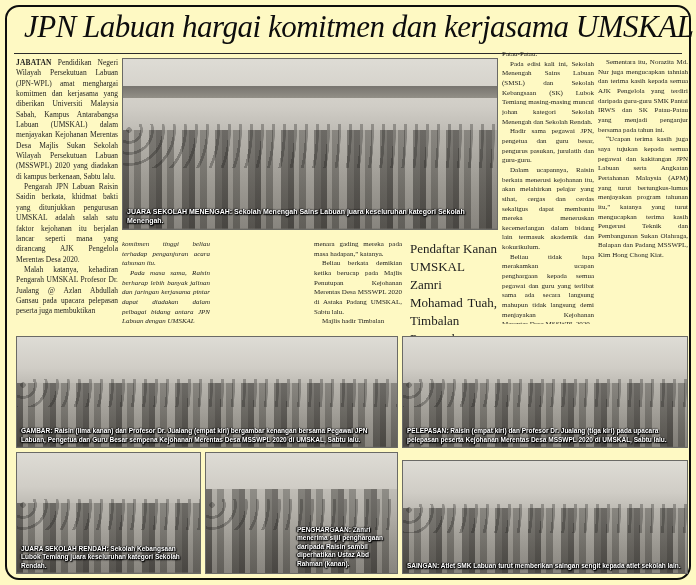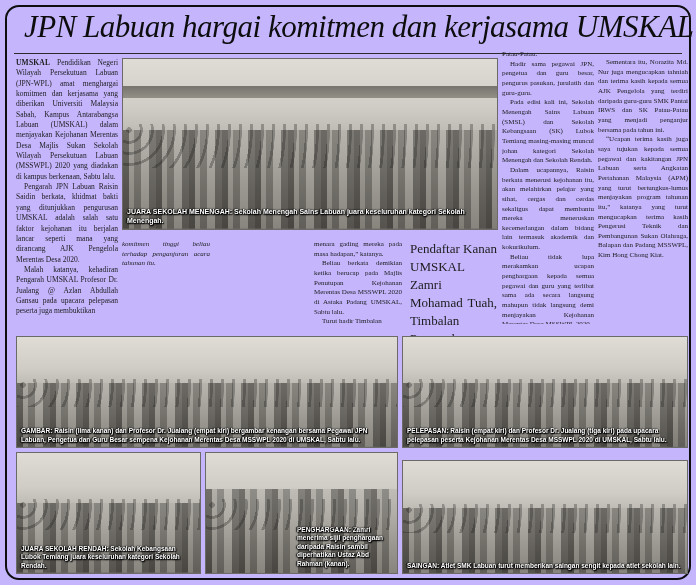--- a/index.html
+++ b/index.html
@@ -1,16 +1,16 @@
 <!DOCTYPE html>
 <html><head>
 <meta charset="utf-8">
 <style>
   html,body{margin:0;padding:0;background:#ffffff;}
-  .page{position:relative;width:696px;height:585px;background:#c4b5fd;overflow:hidden;
+  .page{position:relative;width:696px;height:585px;background:#fef9c3;overflow:hidden;
         font-family:"Liberation Serif",serif;}
   .frame{position:absolute;inset:5px;border:2px solid #0e0e0e;border-radius:14px;pointer-events:none;}
   .title{position:absolute;top:8px;left:24px;right:24px;margin:0;text-align:center;
          font-family:"Liberation Serif",serif;font-style:italic;font-weight:400;
          font-size:31px;line-height:1.25;color:#0d0d0d;letter-spacing:-.5px;white-space:nowrap;}
   .rule{position:absolute;left:14px;right:14px;top:53px;height:1px;background:#2b2b2b;}
 
   .col{position:absolute;overflow:hidden;text-align:justify;color:#1c1c1c;
        font-family:"Liberation Serif",serif;font-size:7.5px;line-height:1.38;}
   .col p{margin:0;text-indent:8px;}
@@ -56,44 +56,45 @@
 </head>
 <body>
 
 <div class="page">
   <div class="frame"></div>
 
   <h1 class="title">JPN Labuan hargai komitmen dan kerjasama UMSKAL</h1>
   <div class="rule"></div>
 
   <div class="col col1">
-    <p class="noindent"><span class="lead">UMSKAL</span> <span>Pendidikan Negeri Wilayah Persekutuan Labuan (JPN-WPL) amat menghargai komitmen dan kerjasama yang diberikan Universiti Malaysia Sabah, Kampus Antarabangsa Labuan (UMSKAL) dalam menjayakan Kejohanan Merentas Desa Majlis Sukan Sekolah Wilayah Persekutuan Labuan (MSSWPL) 2020 yang diadakan di kampus berkenaan, Sabtu lalu.</span></p>
+    <p class="noindent"><span class="lead">JABATAN</span> <span>Pendidikan Negeri Wilayah Persekutuan Labuan (JPN-WPL) amat menghargai komitmen dan kerjasama yang diberikan Universiti Malaysia Sabah, Kampus Antarabangsa Labuan (UMSKAL) dalam menjayakan Kejohanan Merentas Desa Majlis Sukan Sekolah Wilayah Persekutuan Labuan (MSSWPL) 2020 yang diadakan di kampus berkenaan, Sabtu lalu.</span></p>
     <p>Pengarah JPN Labuan Raisin Saidin berkata, khidmat bakti yang ditunjukkan pengurusan UMSKAL adalah salah satu faktor kejohanan itu berjalan lancar seperti mana yang dirancang AJK Pengelola Merentas Desa 2020.</p>
     <p>Malah katanya, kehadiran Pengarah UMSKAL Profesor Dr. Jualang @ Azlan Abdullah Gansau pada upacara pelepasan peserta juga membuktikan</p>
   </div>
 
   <div class="col col2">
     <p class="noindent">komitmen tinggi beliau terhadap penganjuran acara tahunan itu.</p>
+    <p>Pada masa sama, Raisin berharap lebih banyak jalinan dan jaringan kerjasama pintar dapat diadakan dalam pelbagai bidang antara JPN Labuan dengan UMSKAL</p>
   </div>
 
 
   <div class="col col4">
     <p class="noindent">menara gading mereka pada masa hadapan,” katanya.</p>
     <p>Beliau berkata demikian ketika berucap pada Majlis Penutupan Kejohanan Merentas Desa MSSWPL 2020 di Astaka Padang UMSKAL, Sabtu lalu.</p>
-    <p>Turut hadir Timbalan</p>
+    <p>Majlis hadir Timbalan</p>
   </div>
 
   <div class="col col5">
     <p class="noindent">Pendaftar Kanan UMSKAL Zamri Mohamad Tuah, Timbalan Pengarah Pendidikan Ustaz Haji Abd Rahman Ahmad, Pengerusi Bersama Norazita Md. Nur @ Shamsuri yang juga Pengetua SMK Pantai dan Sazali Haji Dinin merangkap Guru Besar SK</p>
   </div>
 
   <div class="col col6">
     <p class="noindent">Patau-Patau.</p>
+    <p>Pada edisi kali ini, Sekolah Menengah Sains Labuan (SMSL) dan Sekolah Kebangsaan (SK) Lubok Temiang masing-masing muncul johan kategori Sekolah Menengah dan Sekolah Rendah.</p>
     <p>Hadir sama pegawai JPN, pengetua dan guru besar, pengurus pasukan, jurulatih dan guru-guru.</p>
-    <p>Pada edisi kali ini, Sekolah Menengah Sains Labuan (SMSL) dan Sekolah Kebangsaan (SK) Lubok Temiang masing-masing muncul johan kategori Sekolah Menengah dan Sekolah Rendah.</p>
     <p>Dalam ucapannya, Raisin berkata menerusi kejohanan itu, akan melahirkan pelajar yang sihat, cergas dan cerdas sekaligus dapat membantu mereka meneruskan kecemerlangan dalam bidang lain termasuk akademik dan kokurikulum.</p>
     <p>Beliau tidak lupa merakamkan ucapan penghargaan kepada semua pegawai dan guru yang terlibat sama ada secara langsung mahupun tidak langsung demi menjayakan Kejohanan Merentas Desa MSSWPL 2020.</p>
   </div>
 
   <div class="col col7">
     <p>Sementara itu, Norazita Md. Nur juga mengucapkan tahniah dan terima kasih kepada semua AJK Pengelola yang terdiri daripada guru-guru SMK Pantai IRWS dan SK Patau-Patau yang menjadi penganjur bersama pada tahun ini.</p>
     <p>“Ucapan terima kasih juga saya tujukan kepada semua pegawai dan kakitangan JPN Labuan serta Angkatan Pertahanan Malaysia (APM) yang turut bertungkus-lumus menjayakan program tahunan itu,” katanya yang turut mengucapkan terima kasih Pengerusi Teknik dan Pembangunan Sukan Olahraga, Balapan dan Padang MSSWPL, Kim Hong Chong Kiat.</p>
   </div>
 
   <div class="photo photo-main">

